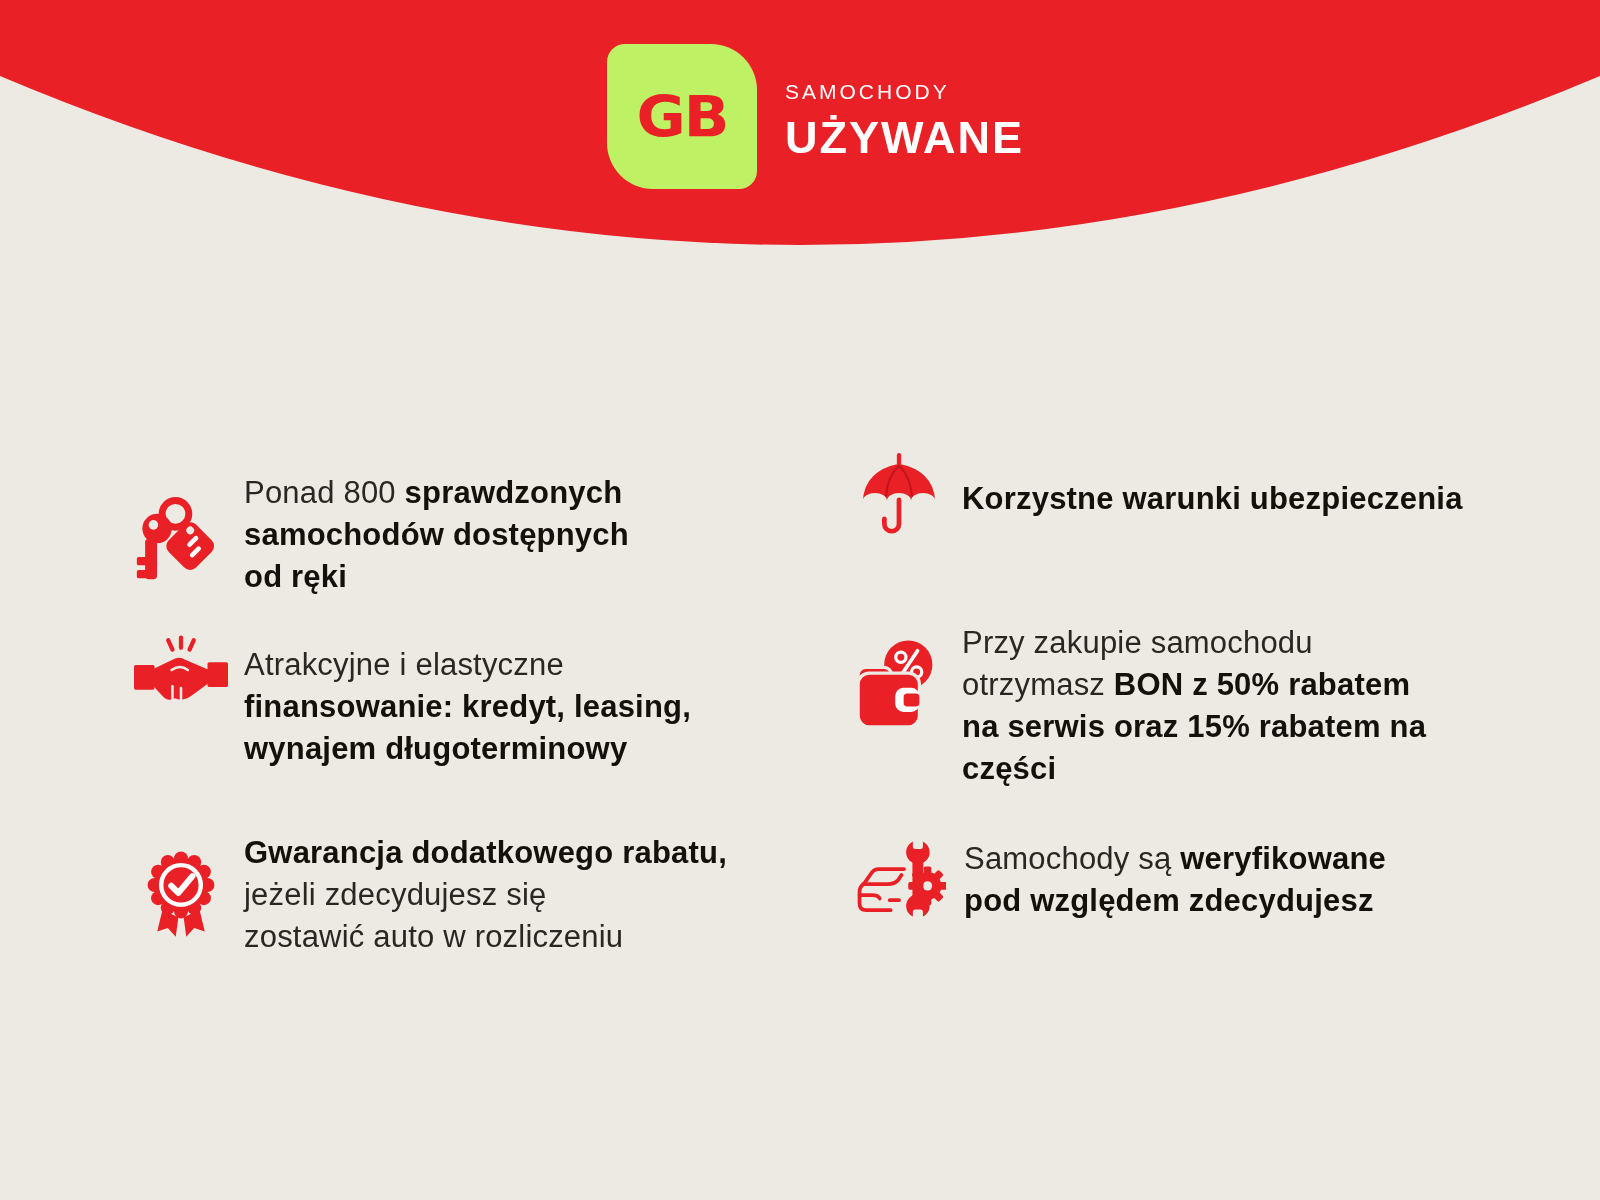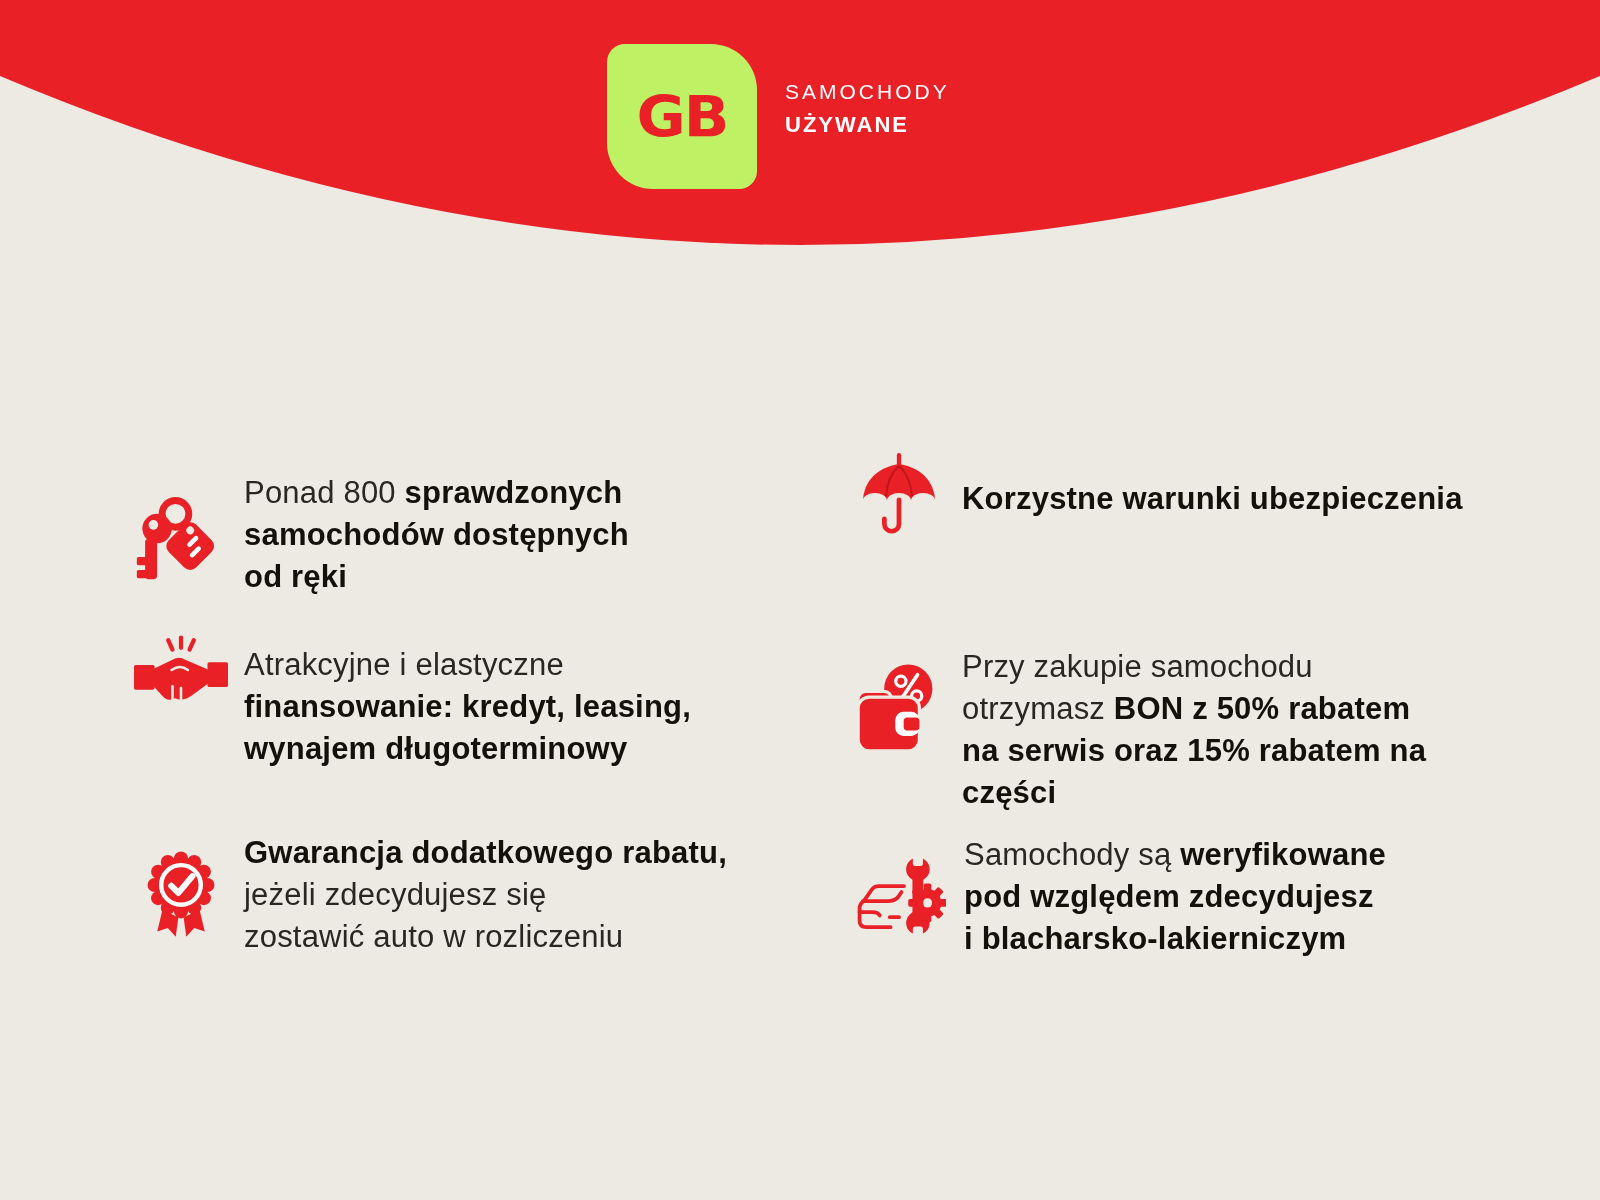--- a/index.html
+++ b/index.html
@@ -5,30 +5,30 @@
   html,body{margin:0;padding:0;background:#edeae4;}
   .canvas{position:relative;width:1600px;height:1200px;background:#edeae4;overflow:hidden;
           font-family:"Liberation Sans","DejaVu Sans",sans-serif;}
   .header-curve{position:absolute;top:0;left:0;display:block;}
   .logo-box{position:absolute;left:607px;top:44px;width:150px;height:145px;background:#bef264;
             border-radius:18px 46px 18px 46px;display:flex;align-items:center;justify-content:center;z-index:2;}
   .logo-gb{color:#e92127;font-size:60px;font-weight:800;letter-spacing:-2px;
            font-family:"DejaVu Sans","Liberation Sans",sans-serif;transform:scaleY(.96);}
   .brand{position:absolute;left:785px;z-index:2;color:#ffffff;white-space:nowrap;}
   .brand1{top:80px;font-size:21px;font-weight:500;letter-spacing:3px;}
-  .brand2{top:112px;font-size:22px;font-weight:800;letter-spacing:2px;}
+  .brand2{top:112px;font-size:45px;font-weight:800;letter-spacing:2px;}
   .feature{position:absolute;display:flex;align-items:center;gap:16px;}
   .icon-wrap{width:94px;min-width:94px;display:flex;align-items:center;justify-content:center;}
   .feature-text{color:#2a2723;font-size:31px;line-height:42px;letter-spacing:.2px;white-space:nowrap;}
   .feature-text .tline span.b{font-weight:700;color:#14110b;}
   .pos-f0{left:134px;top:460px;margin-top:12px;}
   .pos-f1{left:134px;top:644px;}
   .pos-f2{left:134px;top:832px;}
   .pos-f3{left:852px;top:451px;}
-  .pos-f4{left:852px;top:622px;margin-top:24px;}
+  .pos-f4{left:852px;top:622px;}
   .pos-f5{left:852px;top:834px;gap:18px;}
   .pos-f1 .icon-wrap{align-self:flex-start;margin-top:-14px;}
   .pos-f4 .icon-wrap{align-self:flex-start;margin-top:12px;}
 </style>
 </head>
 <body>
 
 <div class="canvas">
 
   <svg class="header-curve" width="1600" height="420" viewBox="0 0 1600 420" preserveAspectRatio="none">
@@ -187,17 +187,16 @@
           <circle cx="78.5" cy="81" r="14"></circle>
           <rect x="72" y="17" width="13" height="64" rx="3"></rect>
         </g>
         <rect x="72.5" y="0" width="12" height="13" rx="3" fill="#edeae4"></rect>
         <rect x="72.5" y="85" width="12" height="14" rx="3" fill="#edeae4"></rect>
       </svg>
     </div>
     <div class="feature-text">
         <div class="tline"><span>Samochody są </span><span class="b">weryfikowane</span></div>
         <div class="tline"><span class="b">pod względem zdecydujesz</span></div>
-        <div class="tline"><span class="b">i blacharsko-lakierniczym</span></div>
       </div>
   </div>
 
 </div>
 
 </body></html>

